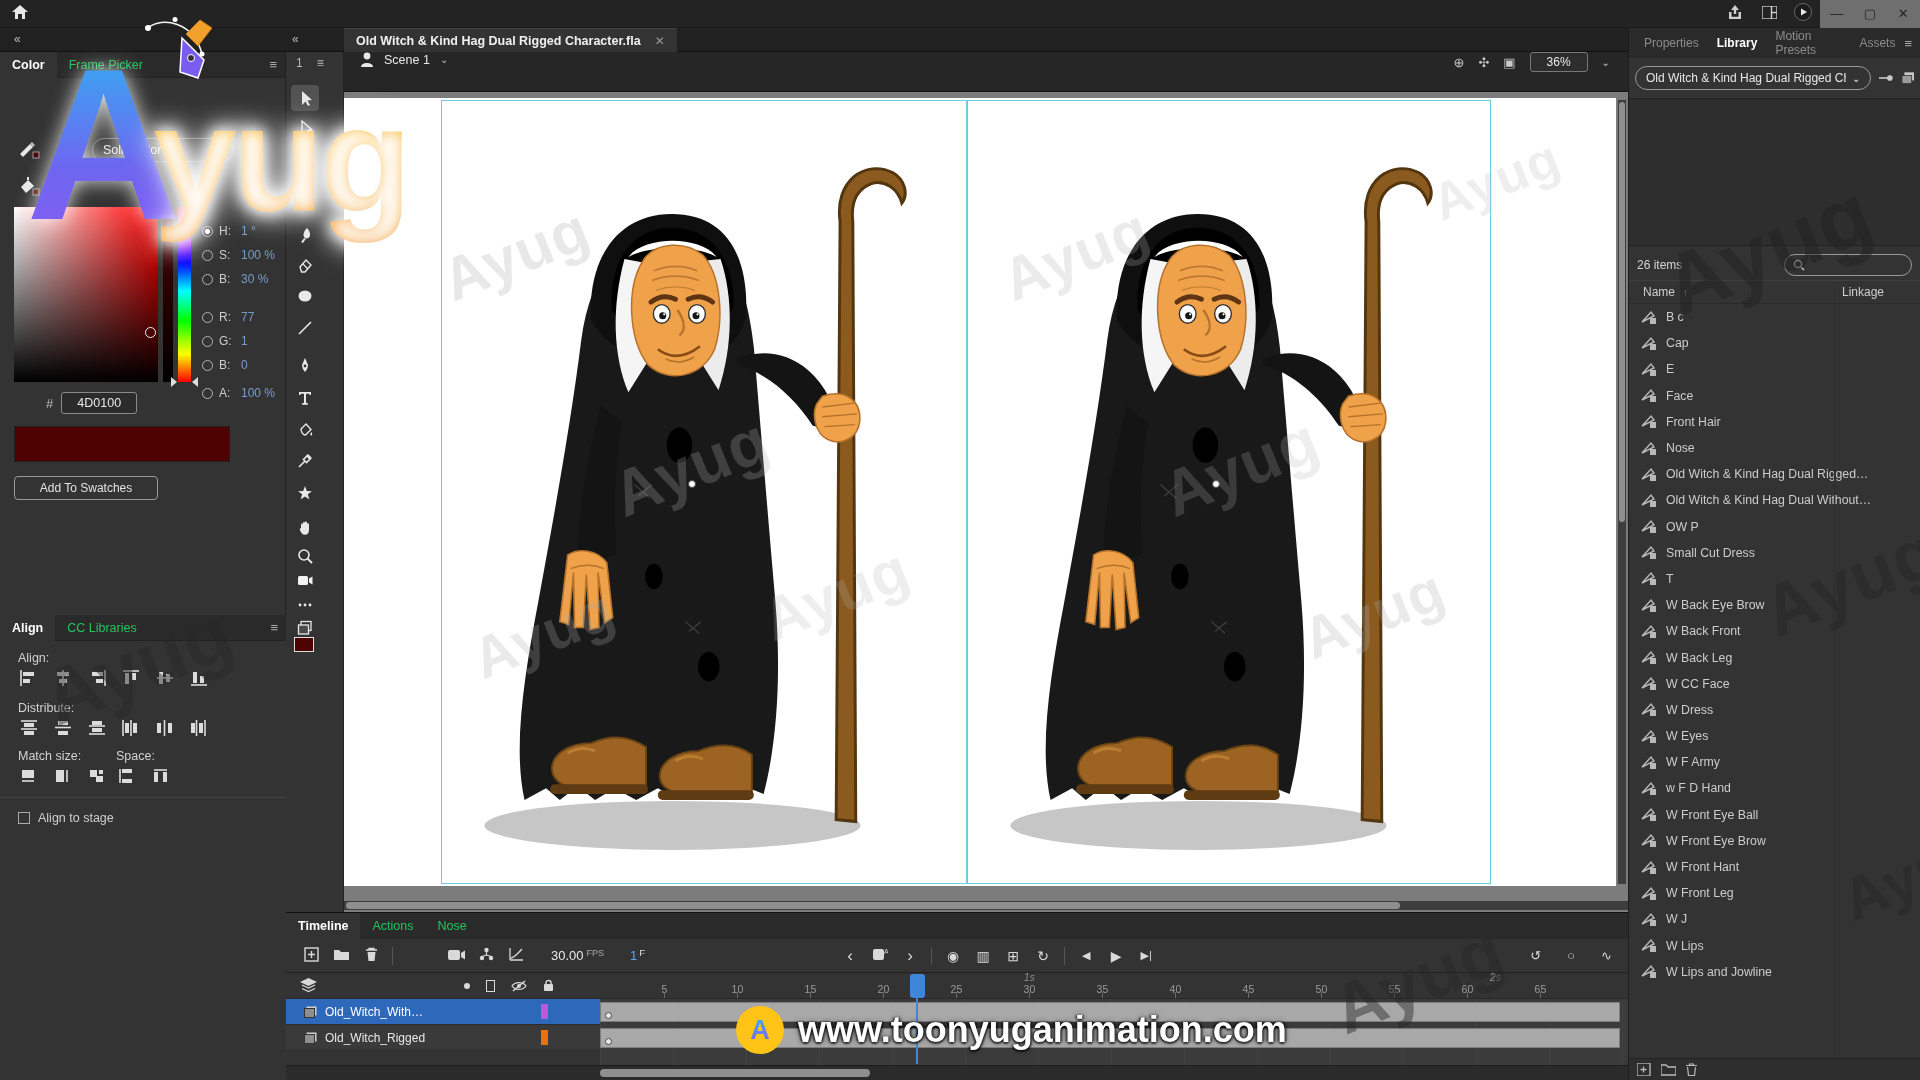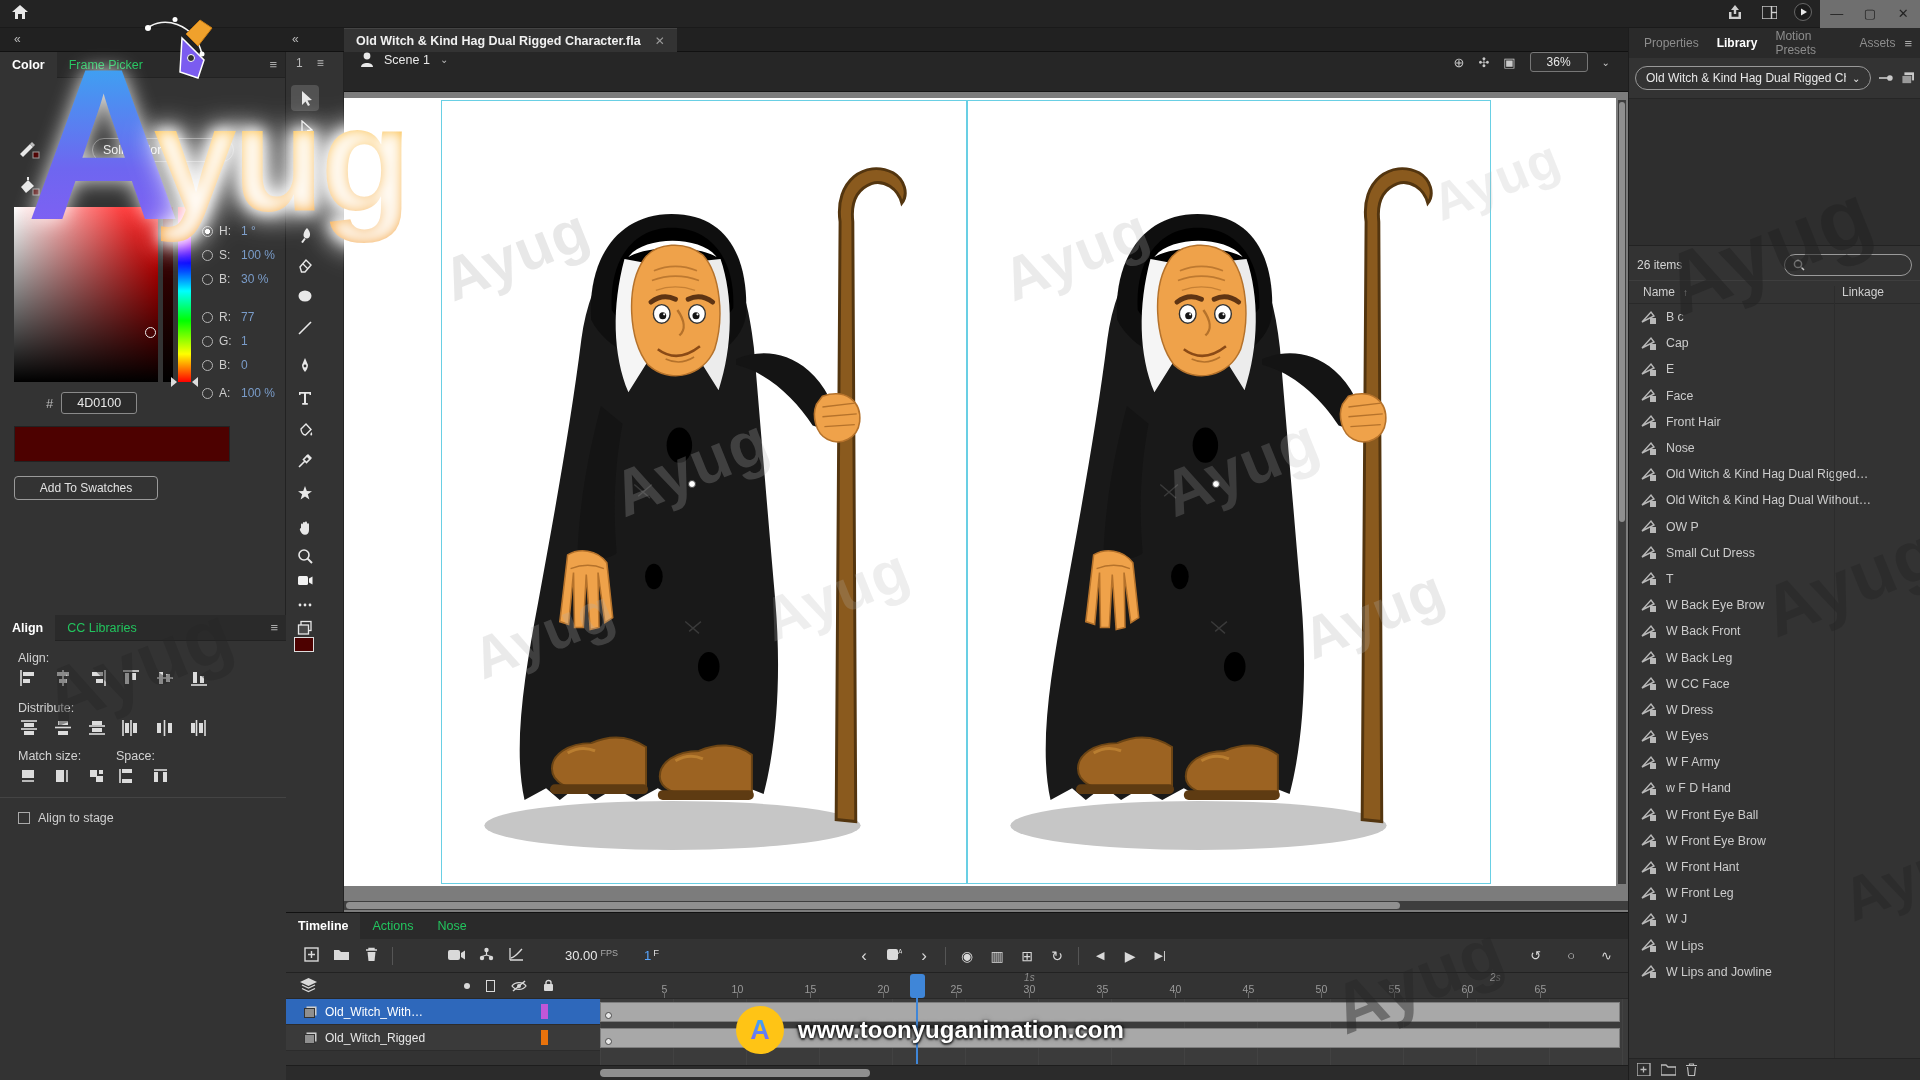--- a/index.html
+++ b/index.html
@@ -95,21 +95,21 @@
   #stage-vscroll { position:absolute; right:2px; top:48px; width:8px; height:784px; background:#3e3e3e;}
   #stage-vscroll .thumb { position:absolute; top:2px; left:1px; width:6px; height:420px; background:#8f8f8f; border-radius:3px;}
   .reg-point { position:absolute; width:8px; height:8px; border:1.5px solid #444; border-radius:50%; background:#fff;}
 
   
   #timeline { position:absolute; left:286px; top:912px; width:1342px; height:168px; background:#333; border-top:1px solid #111;}
   #tl-tabs { display:flex; height:26px; background:#2a2a2a; align-items:center;}
   #tl-controls { position:relative; height:34px; border-bottom:1px solid #222; display:flex; align-items:center; color:#d9d9d9;}
   .tl-icon { width:30px; text-align:center; font-size:14px; color:#d9d9d9;}
   .tl-sep { width:1px; height:18px; background:#555; margin:0 6px;}
-  #fps-group { display:flex; align-items:baseline; gap:3px; margin-left:34px;}
+  #fps-group { display:flex; align-items:baseline; gap:3px; margin-left:20px;}
   #fps-val { font-size:13px; color:#e8e8e8;}
   #fps-unit { font-size:9px; color:#aaa; position:relative; top:-4px;}
   #frame-group { display:flex; align-items:baseline; gap:2px; margin-left:26px;}
   #frame-val { color:#58a6ff; font-size:13px;}
   #frame-unit { font-size:9.5px; color:#ddd; position:relative; top:-4px;}
   #tl-body { position:relative; height:92px;}
   #layer-panel { position:absolute; left:0; top:0; width:314px; height:92px; background:#333;}
   #layer-header { height:26px; display:flex; align-items:center; border-bottom:1px solid #282828;}
   .layer-row { height:26px; display:flex; align-items:center; gap:8px; padding-left:18px; font-size:12px; color:#e8e8e8;
     border-bottom:1px solid #2c2c2c; background:#3a3a3a;}
@@ -164,21 +164,21 @@
     text-shadow:none; filter:drop-shadow(0 0 10px rgba(255,255,255,.85));}
   #logo-big .rest { font-size:150px; font-weight:900; letter-spacing:-4px; margin-left:-28px;
     background:linear-gradient(180deg,#ffc226, #f08c14);
     -webkit-background-clip:text; background-clip:text; color:transparent;
     filter:drop-shadow(0 0 10px rgba(255,255,255,.85)); position:relative; top:-8px;}
   .ghost { position:absolute; font-weight:900; transform:rotate(-22deg); pointer-events:none; letter-spacing:1px;}
   #site-badge { position:absolute; left:736px; top:1006px; z-index:70; display:flex; align-items:center; gap:14px; pointer-events:none;}
   #badge-circle { width:48px; height:48px; border-radius:50%; background:#ffc415; display:flex; align-items:center; justify-content:center;}
   #badge-circle span { font-size:27px; font-weight:900;
     background:linear-gradient(180deg,#2fb3f2,#8a5cf5); -webkit-background-clip:text; background-clip:text; color:transparent;}
-  #site-text { font-size:24px; font-weight:bold; color:#fff;
+  #site-text { font-size:36px; font-weight:bold; color:#fff;
     text-shadow:0 2px 2px rgba(0,0,0,.65), 0 0 6px rgba(0,0,0,.45), 2px 0 2px rgba(0,0,0,.5), -2px 0 2px rgba(0,0,0,.5);}
   #pen-cursor { position:absolute; left:142px; top:14px; z-index:65; pointer-events:none;}
 </style>
 </head>
 <body>
 
 <div id="app">
 
   <div id="menubar">
     <div id="home-btn">

